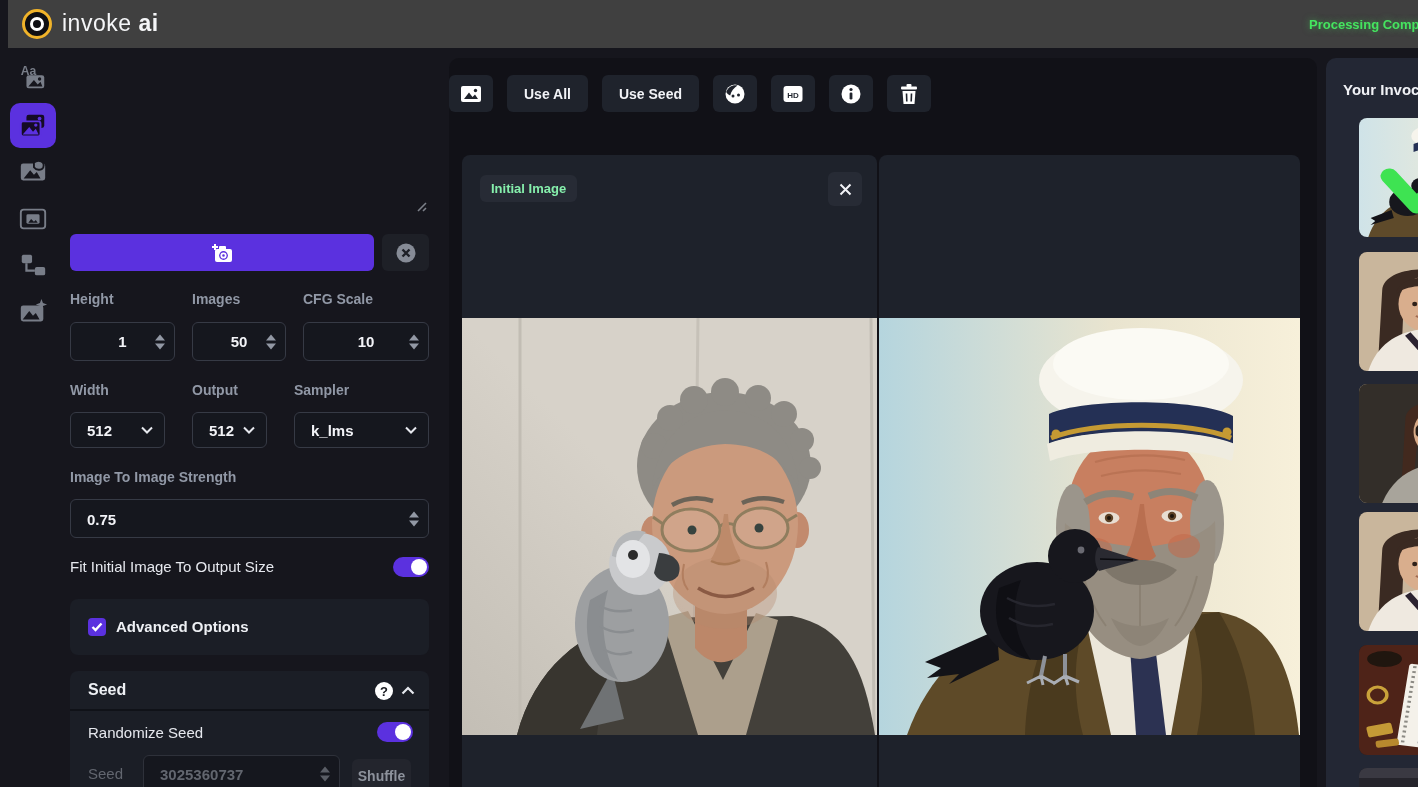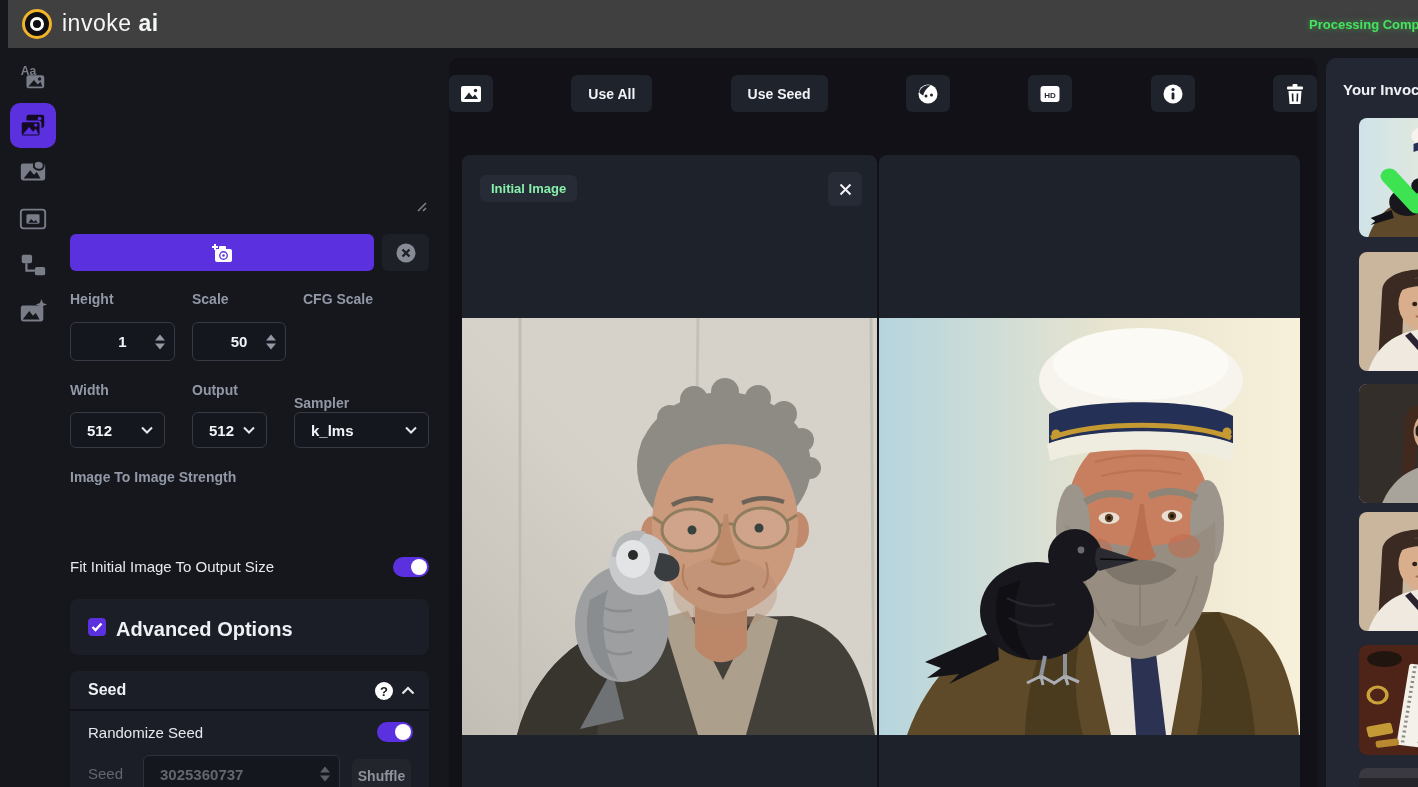--- a/index.html
+++ b/index.html
@@ -52,21 +52,21 @@
               display:flex; align-items:center; justify-content:center; }
   .seed-head { position:absolute; left:0; top:0; width:100%; height:40px; border-bottom:2px solid #101218; }
   .help { position:absolute; width:18px; height:18px; border-radius:50%; background:#ffffff; color:#15171d;
           font-size:13px; font-weight:700; display:flex; align-items:center; justify-content:center; }
   .muted { color:#62666f; }
   .shuffle { position:absolute; background:#23252d; border:none; border-radius:6px; color:#8d929c;
              font-size:14px; font-weight:700; display:flex; align-items:center; justify-content:center; }
 
   
   .workspace { position:absolute; left:449px; top:58px; width:868px; height:760px; background:#111117; border-radius:10px; }
-  .toolbar { position:absolute; left:0; right:0; top:17px; display:flex; justify-content:space-between; gap:14px; }
+  .toolbar { position:absolute; left:0; right:0; top:17px; display:flex; justify-content:flex-start; gap:14px; }
   .tbtn { height:37px; background:#1f232c; border:none; border-radius:6px; color:#f2f3f7;
           font-size:14px; font-weight:700; font-family:"Liberation Sans",sans-serif;
           display:flex; align-items:center; justify-content:center; padding:0 17px; }
   .tbtn-icon { width:44px; padding:8px; }
   .img-panel { position:absolute; top:97px; height:690px; background:#1e222b; border-radius:8px; overflow:hidden; }
   .chip { position:absolute; left:18px; top:20px; background:#272b35; border-radius:6px; padding:6px 11px;
           font-size:13px; font-weight:700; color:#86efac; }
   .chip-close { position:absolute; left:366px; top:17px; width:34px; height:34px; background:#272b35;
                 border:none; border-radius:6px; display:flex; align-items:center; justify-content:center; }
   .photo { position:absolute; left:0; top:163px; width:100%; height:417px; }
@@ -150,41 +150,48 @@
     </svg>
   </button>
   <button class="btn-cancel">
     <svg width="22" height="22" viewBox="0 0 22 22">
       <circle cx="11" cy="11" r="9.5" fill="#868b96"></circle>
       <path d="M7.5,7.5 L14.5,14.5 M14.5,7.5 L7.5,14.5" stroke="#1e2027" stroke-width="2.4"></path>
     </svg>
   </button>
 
   <div class="flabel" style="left:0;top:234px">Height</div>
-  <div class="flabel" style="left:122px;top:234px">Scale</div>
+  <div class="flabel" style="left:122px;top:234px">Images</div>
   <div class="flabel" style="left:233px;top:234px">CFG Scale</div>
 
   <div class="ninput" style="left:0;top:265px;width:105px">
     <span>1</span>
     <span class="stepper">
         <span class="tri-up"></span>
         <span class="tri-dn"></span>
       </span>
   </div>
   <div class="ninput" style="left:122px;top:265px;width:94px">
     <span>50</span>
     <span class="stepper">
         <span class="tri-up"></span>
         <span class="tri-dn"></span>
       </span>
   </div>
+  <div class="ninput" style="left:233px;top:265px;width:126px">
+    <span>10</span>
+    <span class="stepper">
+        <span class="tri-up"></span>
+        <span class="tri-dn"></span>
+      </span>
+  </div>
 
   <div class="flabel" style="left:0;top:325px">Width</div>
   <div class="flabel" style="left:122px;top:325px">Output</div>
-  <div class="flabel" style="left:224px;top:338px">Sampler</div>
+  <div class="flabel" style="left:224px;top:325px">Sampler</div>
 
   <div class="select" style="left:0;top:355px;width:95px">
     <span>512</span>
     <svg class="chev" width="12" height="8" viewBox="0 0 12 8">
         <path d="M1,1.5 L6,6.5 L11,1.5" fill="none" stroke="#e6e8ee" stroke-width="2"></path>
       </svg>
   </div>
   <div class="select" style="left:122px;top:355px;width:75px">
     <span>512</span>
     <svg class="chev" width="12" height="8" viewBox="0 0 12 8">
@@ -192,33 +199,40 @@
       </svg>
   </div>
   <div class="select" style="left:224px;top:355px;width:135px">
     <span>k_lms</span>
     <svg class="chev" width="12" height="8" viewBox="0 0 12 8">
         <path d="M1,1.5 L6,6.5 L11,1.5" fill="none" stroke="#e6e8ee" stroke-width="2"></path>
       </svg>
   </div>
 
   <div class="flabel" style="left:0;top:412px">Image To Image Strength</div>
+  <div class="ninput" style="left:0;top:442px;width:359px;justify-content:flex-start">
+    <span class="val-left">0.75</span>
+    <span class="stepper">
+        <span class="tri-up"></span>
+        <span class="tri-dn"></span>
+      </span>
+  </div>
 
   <div style="position:absolute;left:0;top:501px;font-size:15px;color:#e6e8ee">Fit Initial Image To Output Size</div>
   <div class="toggle" style="left:323px;top:500px">
       <span class="knob"></span>
     </div>
 
   <div class="card" style="top:542px;height:56px">
     <span class="checkbox" style="left:18px;top:19px">
       <svg width="12" height="10" viewBox="0 0 12 10">
           <path d="M1.5,5 L4.5,8 L10.5,1.5" fill="none" stroke="#ffffff" stroke-width="2.4"></path>
         </svg>
     </span>
-    <span style="position:absolute;left:46px;top:19px;font-size:20px;font-weight:700">Advanced Options</span>
+    <span style="position:absolute;left:46px;top:19px;font-size:15px;font-weight:700">Advanced Options</span>
   </div>
 
   <div class="card" style="top:614px;height:160px">
     <div class="seed-head">
       <span style="position:absolute;left:18px;top:10px;font-size:16px;font-weight:700">Seed</span>
       <span class="help" style="left:305px;top:11px">?</span>
       <svg style="position:absolute;left:331px;top:15px" width="14" height="9" viewBox="0 0 14 9">
           <path d="M1.5,7.5 L7,2 L12.5,7.5" fill="none" stroke="#e6e8ee" stroke-width="2.2"></path>
         </svg>
     </div>

